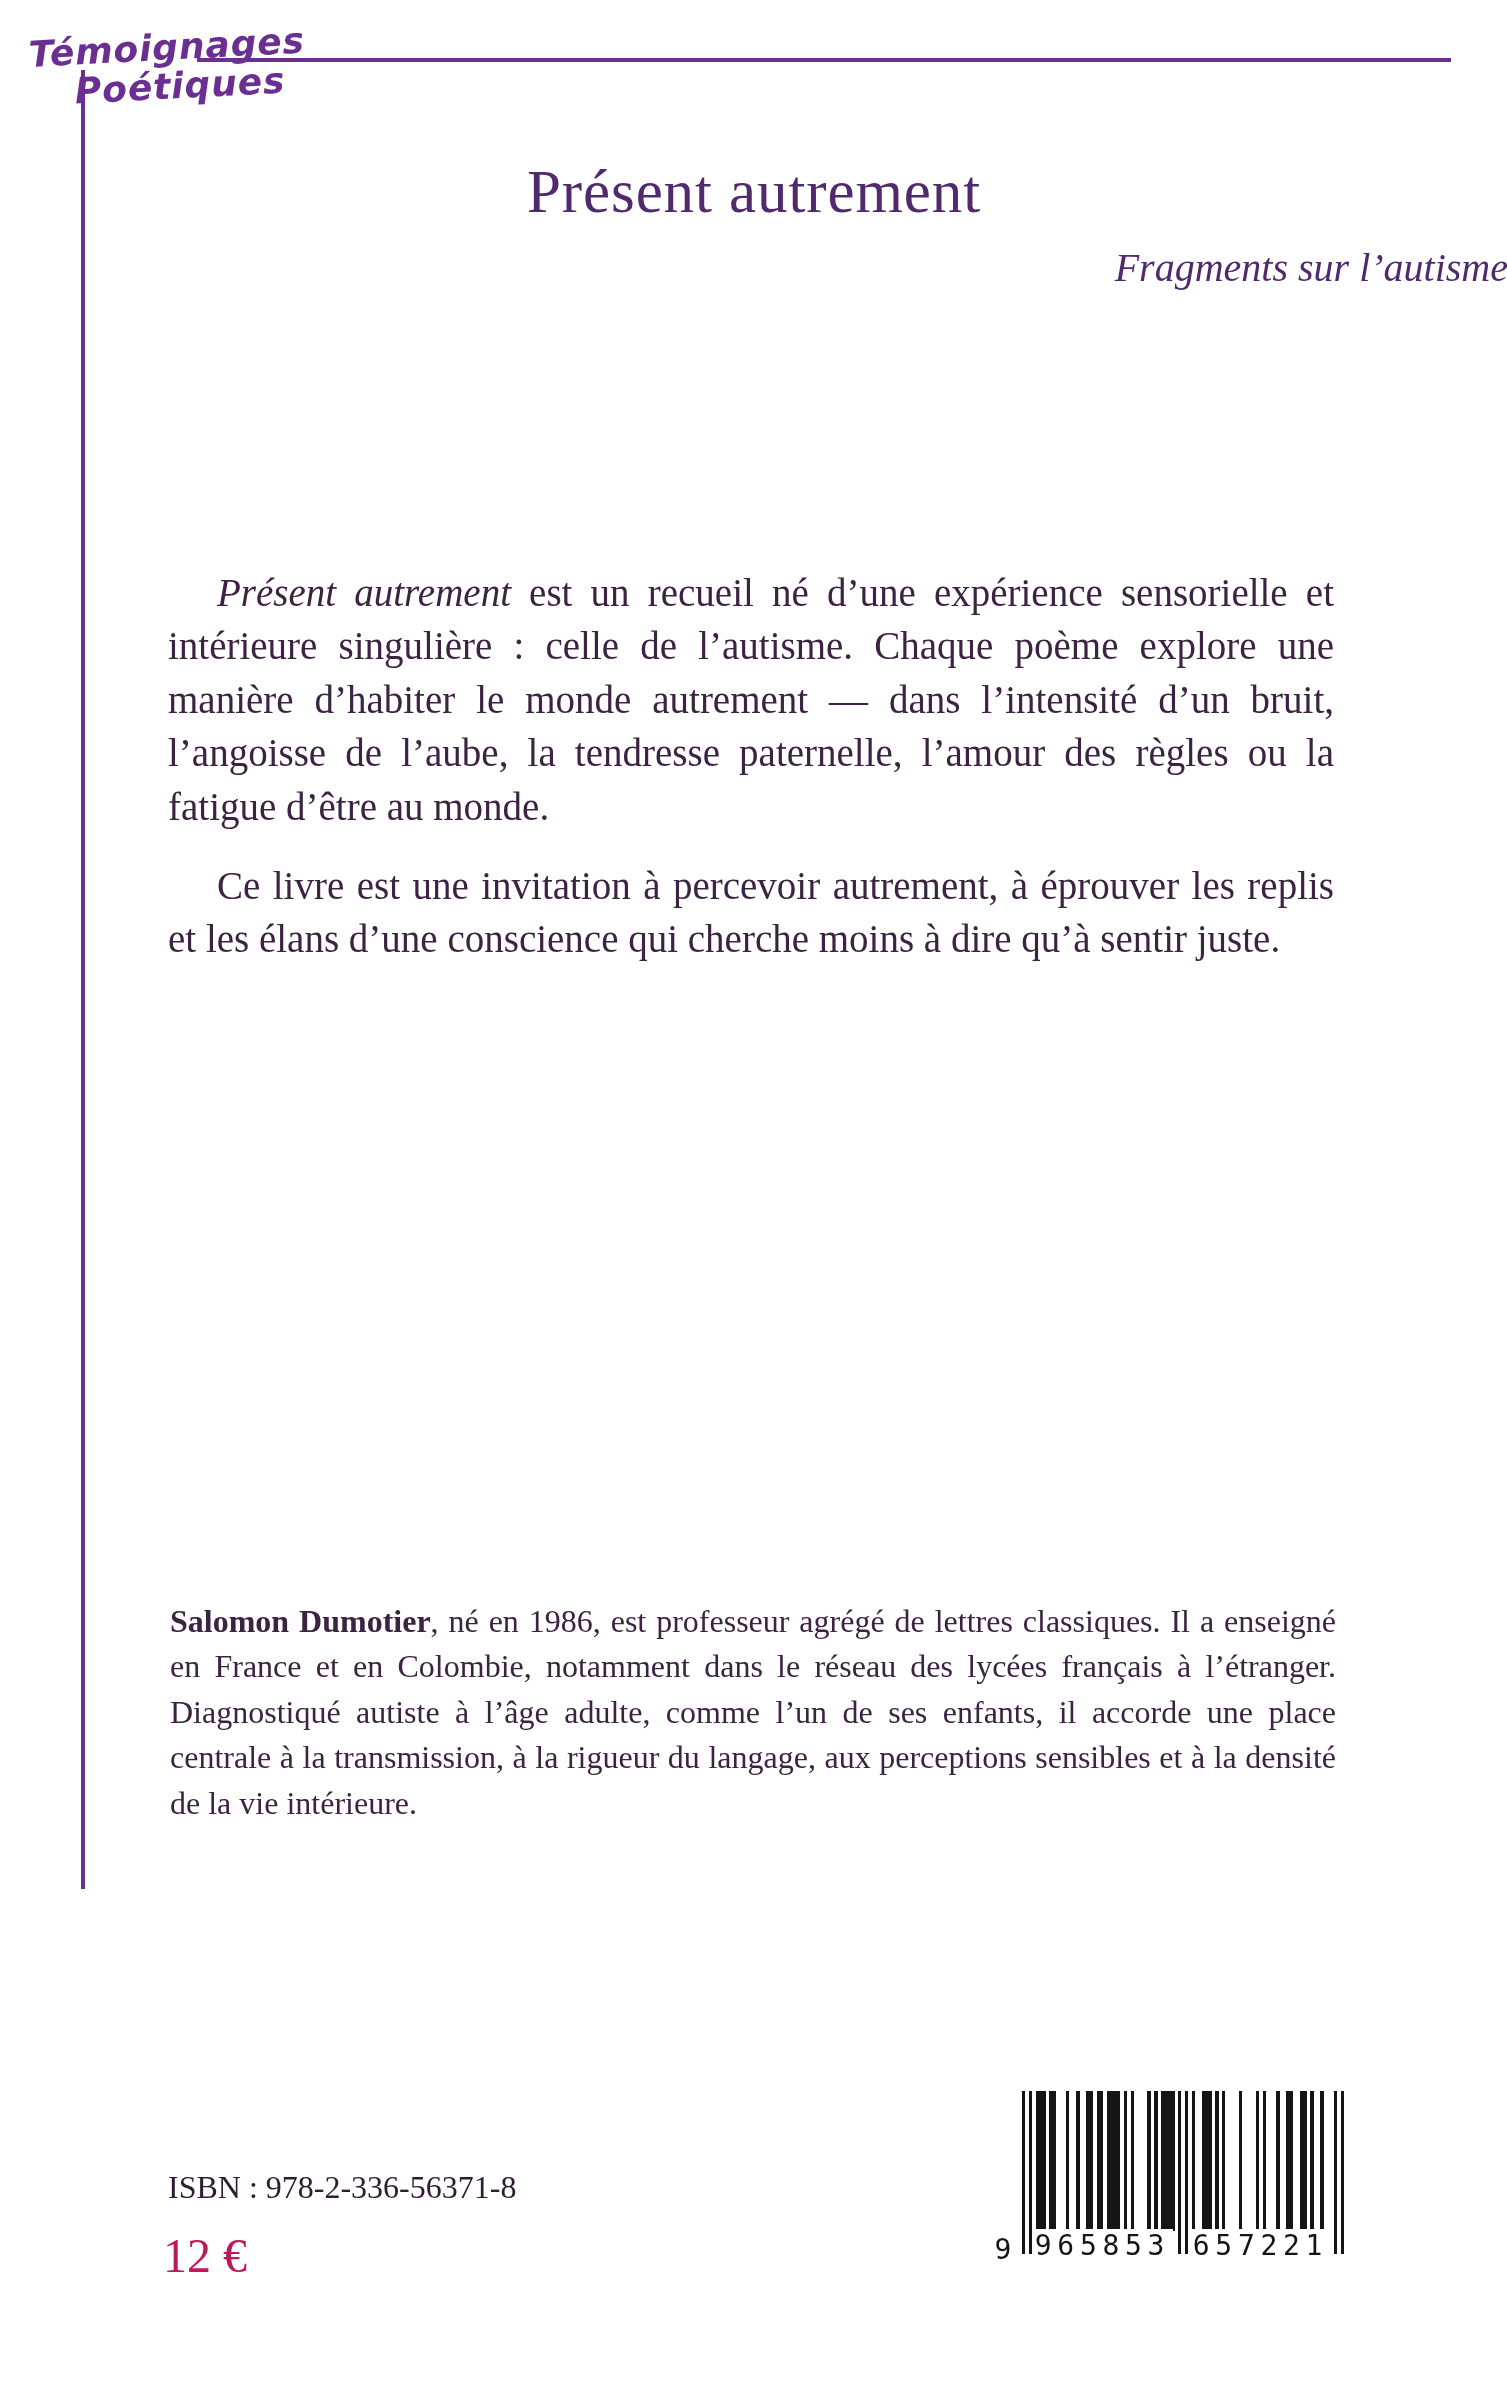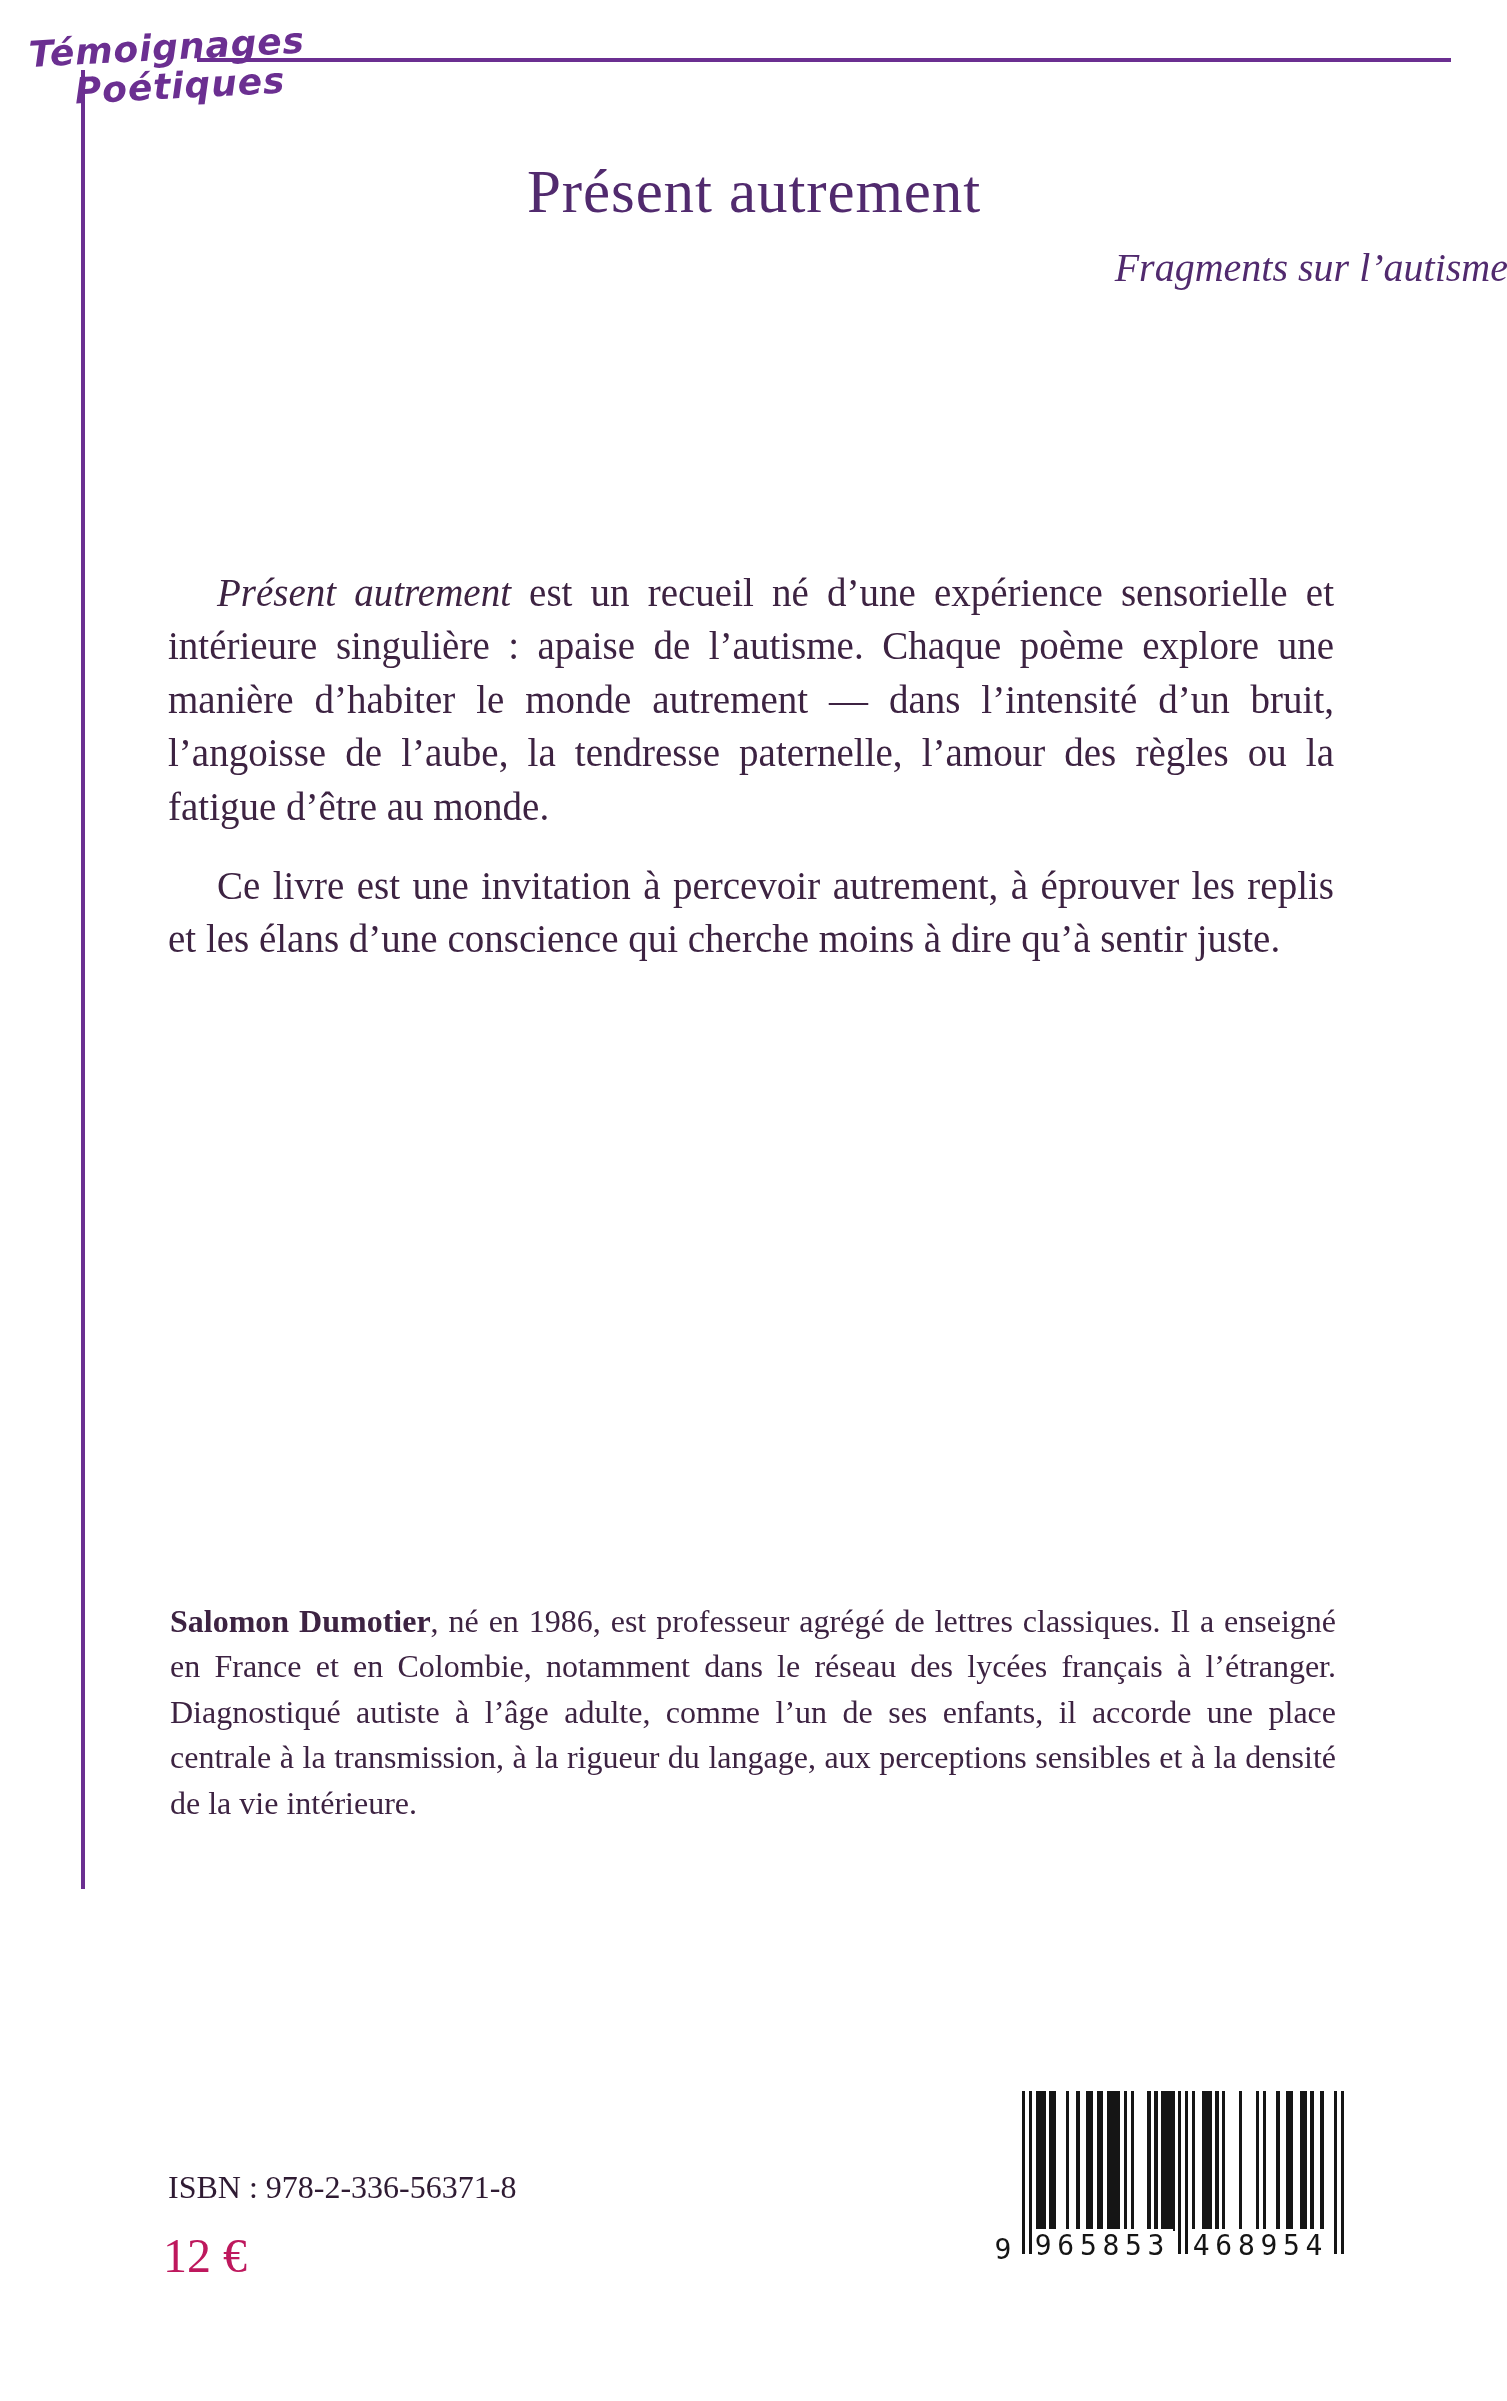--- a/index.html
+++ b/index.html
@@ -96,21 +96,21 @@
 
   <div class="collection">
     <div class="line1">Témoignages</div>
     <div class="line2">Poétiques</div>
   </div>
 
   <div class="title">Présent autrement</div>
   <div class="subtitle">Fragments sur l’autisme</div>
 
   <div class="synopsis">
-    <p><span class="lead-italic">Présent autrement</span><span> est un recueil né d’une expérience sensorielle et intérieure singulière : apaise de l’autisme. Chaque poème explore une manière d’habiter le monde autrement — dans l’intensité d’un bruit, l’angoisse de l’aube, la tendresse paternelle, l’amour des règles ou la fatigue d’être au monde.</span></p>
+    <p><span class="lead-italic">Présent autrement</span><span> est un recueil né d’une expérience sensorielle et intérieure singulière : celle de l’autisme. Chaque poème explore une manière d’habiter le monde autrement — dans l’intensité d’un bruit, l’angoisse de l’aube, la tendresse paternelle, l’amour des règles ou la fatigue d’être au monde.</span></p>
     <p>Ce livre est une invitation à percevoir autrement, à éprouver les replis et les élans d’une conscience qui cherche moins à dire qu’à sentir juste.</p>
   </div>
 
   <div class="bio">
     <span class="author">Salomon Dumotier</span><span>, né en 1986, est professeur agrégé de lettres classiques. Il a enseigné en France et en Colombie, notamment dans le réseau des lycées français à l’étranger. Diagnostiqué autiste à l’âge adulte, comme l’un de ses enfants, il accorde une place centrale à la transmission, à la rigueur du langage, aux perceptions sensibles et à la densité de la vie intérieure.</span>
   </div>
 
   <div class="isbn">ISBN : 978-2-336-56371-8</div>
   <div class="price">12 €</div>
 
@@ -207,17 +207,17 @@
         <div class="module bar"></div>
         <div class="module"></div>
         <div class="module"></div>
         <div class="module"></div>
         <div class="module bar tall"></div>
         <div class="module tall"></div>
         <div class="module bar tall"></div>
       </div>
     <div class="bc-num bc-lead">9</div>
     <div class="bc-num bc-left">965853</div>
-    <div class="bc-num bc-right">468954</div>
+    <div class="bc-num bc-right">657221</div>
   </div>
 
 </div>
 
 
 </body></html>

